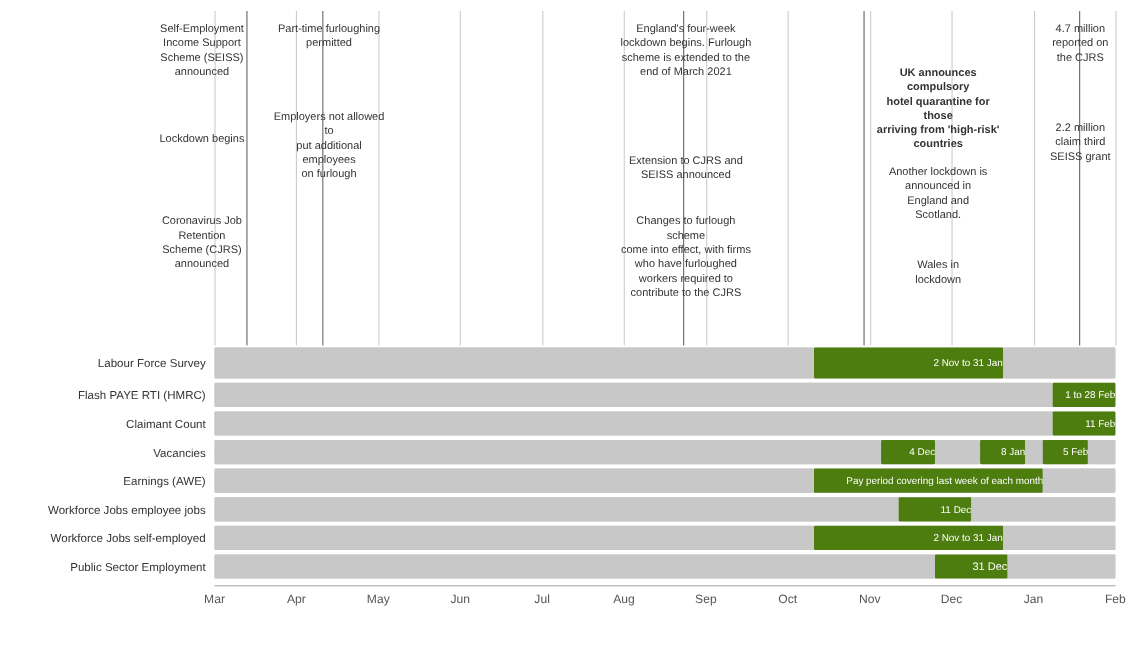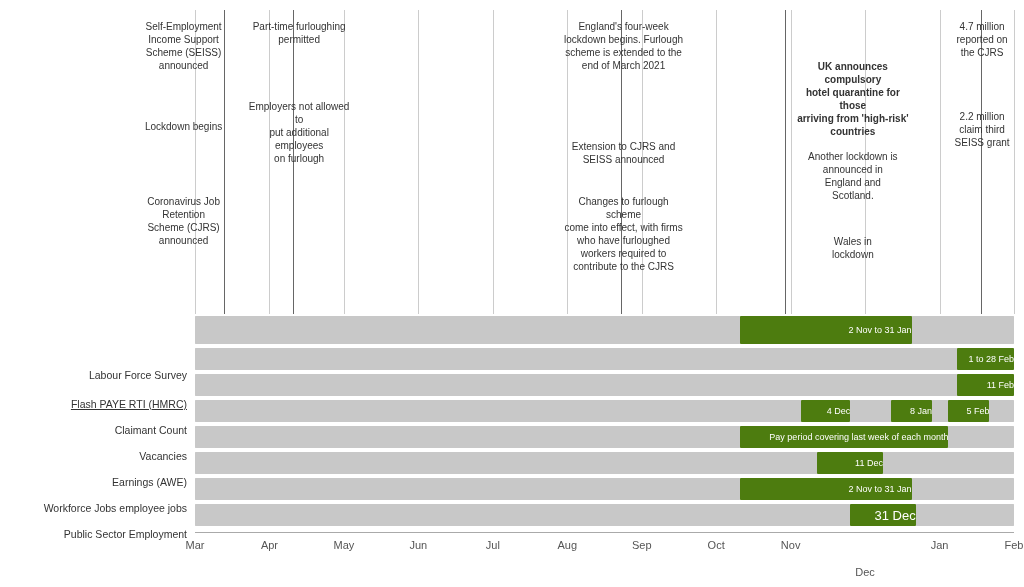--- a/index.html
+++ b/index.html
@@ -22,21 +22,20 @@
       display: flex;
       width: 100%;
       height: 100%;
     }
     
     .row-labels {
       width: 185px;
       flex-shrink: 0;
       display: flex;
       flex-direction: column;
-      gap: 44px;
     }
     
     .timeline-area {
       flex: 1;
       display: flex;
       flex-direction: column;
       position: relative;
     }
     
     .annotations-row {
@@ -137,25 +136,26 @@
 
 <div class="chart-container">
   <div class="main-layout">
 
     <div class="row-labels">
 
       <div class="row-label-spacer" id="label-spacer" style="height: 305px;"></div>
 
       <div id="row-label-items">
           <div class="row-label-item" style="height: 32px;">Labour Force Survey</div>
-          <div class="row-label-item" style="height: 26px; text-decoration: underline;">Flash PAYE RTI (HMRC)</div>
+          <div class="row-label-item" style="height: 26px;">Flash PAYE RTI (HMRC)</div>
           <div class="row-label-item" style="height: 26px;">Claimant Count</div>
           <div class="row-label-item" style="height: 26px;">Vacancies</div>
           <div class="row-label-item" style="height: 26px;">Earnings (AWE)</div>
           <div class="row-label-item" style="height: 26px;">Workforce Jobs employee jobs</div>
+          <div class="row-label-item" style="height: 26px;">Workforce Jobs self-employed</div>
           <div class="row-label-item" style="height: 26px;">Public Sector Employment</div>
         </div>
 
     </div>
 
     <div class="timeline-area">
 
       <div class="annotations-row" id="annotations-row" style="height: 305px;">
 
       <div class="grid-line" style="left: 0%;"></div>
@@ -250,35 +250,35 @@
             <div class="bar-segment bar-gray" style="left: 0%; width: 66.5%; height: 22px; top: 2px;"></div>
             <div class="bar-segment bar-blue" style="left: 66.5%; width: 21%; height: 22px; top: 2px;">
               <span style="font-size: 9px; white-space: nowrap;">2 Nov to 31 Jan</span>
             </div>
             <div class="bar-segment bar-gray" style="left: 87.5%; width: 12.5%; height: 22px; top: 2px;"></div>
           </div>
           <div class="data-row" style="height: 26px; padding-top: 2px;">
             <div class="row-bg" style="height: 22px; top: 2px;"></div>
             <div class="bar-segment bar-gray" style="left: 0%; width: 80%; height: 22px; top: 2px;"></div>
             <div class="bar-segment bar-blue" style="left: 80%; width: 8%; height: 22px; top: 2px;">
-              <span style="font-size: 13px; white-space: nowrap;">31 Dec</span>
+              <span style="font-size: 10px; white-space: nowrap;">31 Dec</span>
             </div>
             <div class="bar-segment bar-gray" style="left: 88%; width: 12%; height: 22px; top: 2px;"></div>
           </div>
         </div>
 
       <div class="month-axis" id="month-axis">
       <span class="month-label" style="left: 0%;">Mar</span>
           <span class="month-label" style="left: 9.09091%;">Apr</span>
           <span class="month-label" style="left: 18.1818%;">May</span>
           <span class="month-label" style="left: 27.2727%;">Jun</span>
           <span class="month-label" style="left: 36.3636%;">Jul</span>
           <span class="month-label" style="left: 45.4545%;">Aug</span>
           <span class="month-label" style="left: 54.5455%;">Sep</span>
           <span class="month-label" style="left: 63.6364%;">Oct</span>
           <span class="month-label" style="left: 72.7273%;">Nov</span>
-          <span class="month-label" style="left: 81.8182%; margin-top: 27px;">Dec</span>
+          <span class="month-label" style="left: 81.8182%;">Dec</span>
           <span class="month-label" style="left: 90.9091%;">Jan</span>
           <span class="month-label" style="left: 100%;">Feb</span>
         </div>
     </div>
   </div>
 </div>
 
 </body></html>

